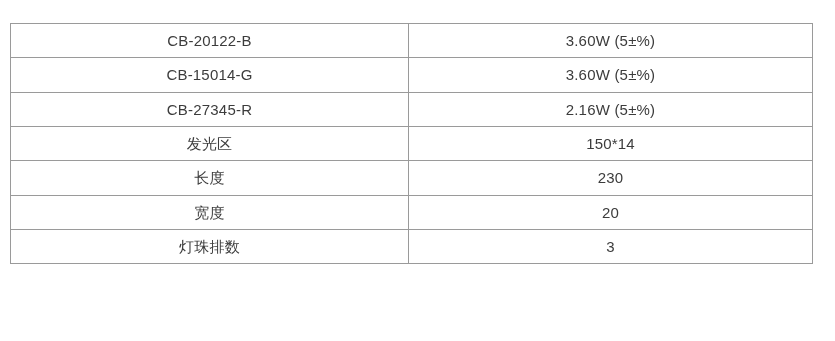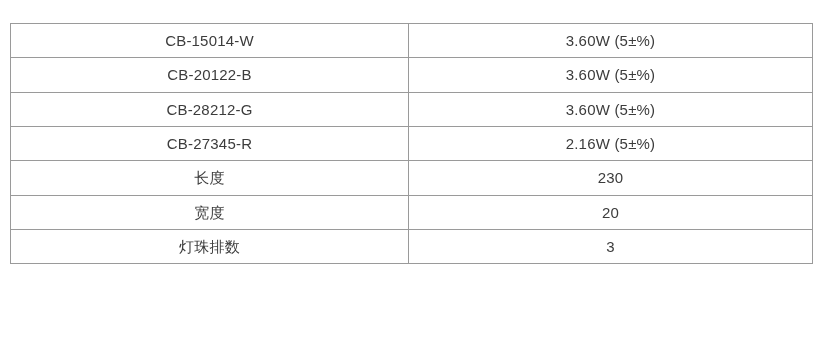--- a/index.html
+++ b/index.html
@@ -72,40 +72,40 @@
 <div class="page">
 
   <div class="spec-table-wrap">
     <table class="spec-table">
       <colgroup>
         <col class="col-name">
         <col class="col-value">
       </colgroup>
       <tbody>
 
-        <tr>
-          <td class="cell-name">CB-15014-W</td>
-          <td class="cell-value">3.60W (5±%)</td>
-        </tr>
 
         <tr>
           <td class="cell-name">CB-20122-B</td>
           <td class="cell-value">3.60W (5±%)</td>
         </tr>
 
         <tr>
-          <td class="cell-name">CB-28212-G</td>
+          <td class="cell-name">CB-15014-G</td>
           <td class="cell-value">3.60W (5±%)</td>
         </tr>
 
         <tr>
           <td class="cell-name">CB-27345-R</td>
           <td class="cell-value">2.16W (5±%)</td>
         </tr>
 
+        <tr>
+          <td class="cell-name">发光区</td>
+          <td class="cell-value">150*14</td>
+        </tr>
 
         <tr>
           <td class="cell-name">长度</td>
           <td class="cell-value">230</td>
         </tr>
 
         <tr>
           <td class="cell-name">宽度</td>
           <td class="cell-value">20</td>
         </tr>

